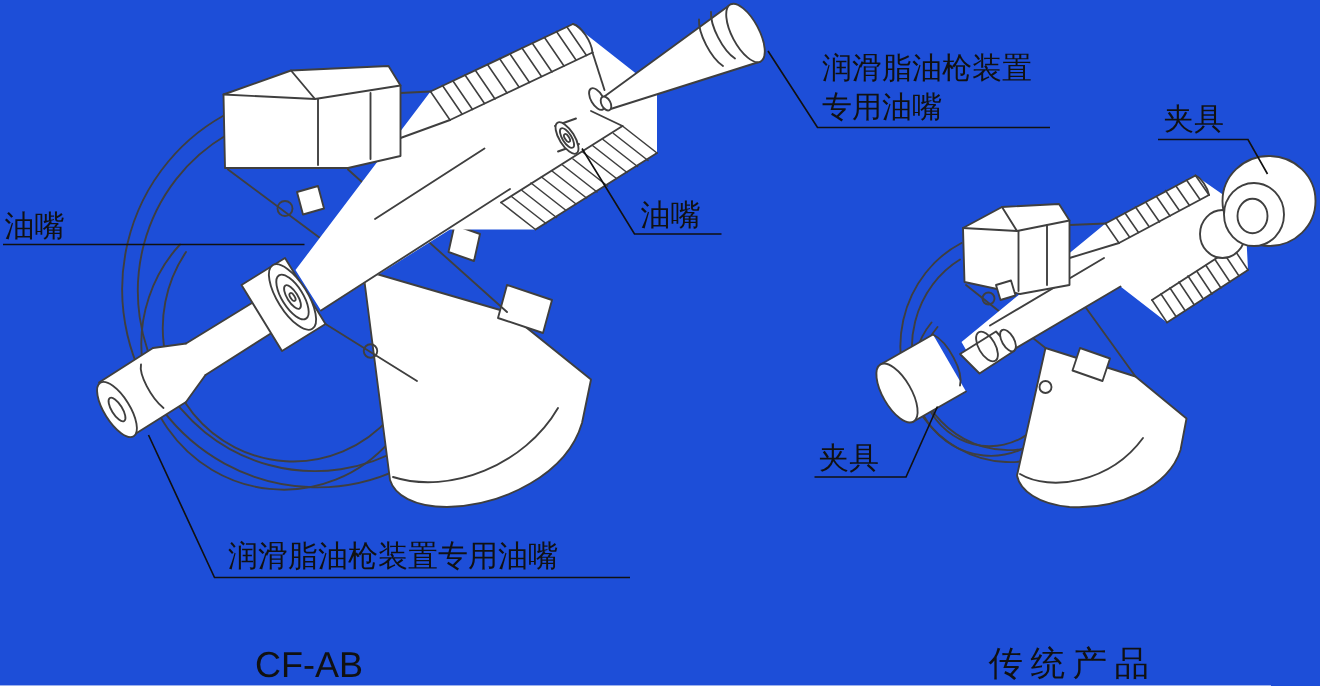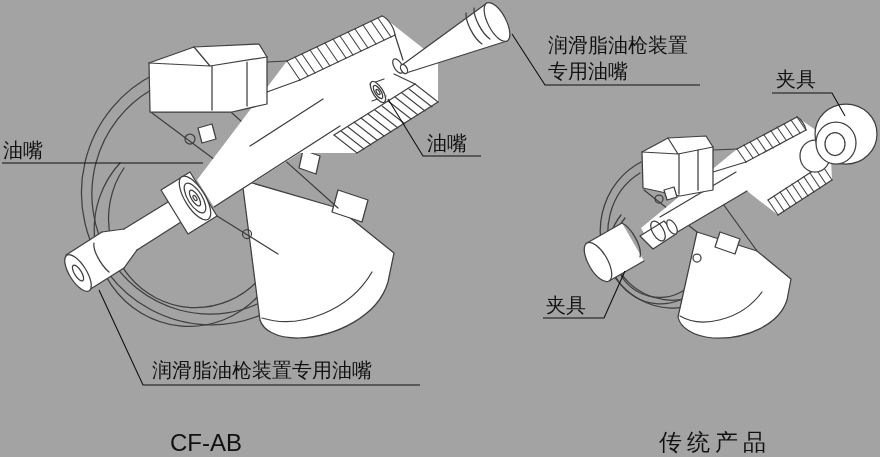--- a/index.html
+++ b/index.html
@@ -11,21 +11,21 @@
   .hull{fill:#fff;stroke:none;}
   .hatch{fill:none;stroke:var(--line,#3f3f3f);stroke-width:1.05;stroke-linecap:round;}
   .lbl{font-size:20px;fill:var(--text,#111);}
   .cap-latin{font-size:24px;fill:var(--text,#111);}
   .cap-cjk{font-size:23px;letter-spacing:5px;fill:var(--text,#111);}
   .leader{fill:none;stroke:var(--text,#2b2b2b);stroke-width:1.1;}
 </style>
 </head>
 <body>
 
-<div class="stage" style="--line: #3f3f3f; --text: #111111; background: #a3a3a3;">
+<div class="stage" style="--line: #3f3f3f; --text: #111111; background: #1d4ed8;">
 <svg width="880" height="457" viewBox="0 0 880 457">
 
   <g>
 
     <g>
       <path class="ln" d="M155,74 A130,132 0 1 0 310,279"></path>
       <path class="ln" d="M151,90 A118,120 0 1 0 269,298"></path>
       <path class="ln" d="M120,163 A95,97 0 1 0 280,258"></path>
       <path class="ln" d="M124,168 A87,89 0 1 0 278,247"></path>
     </g>

